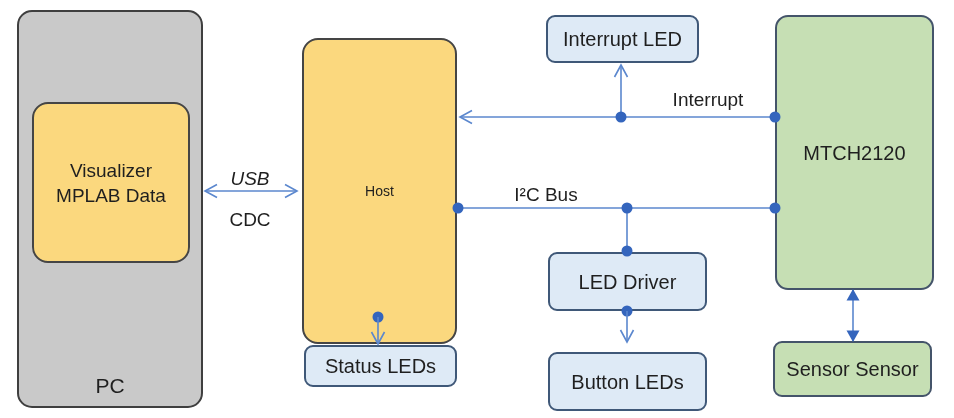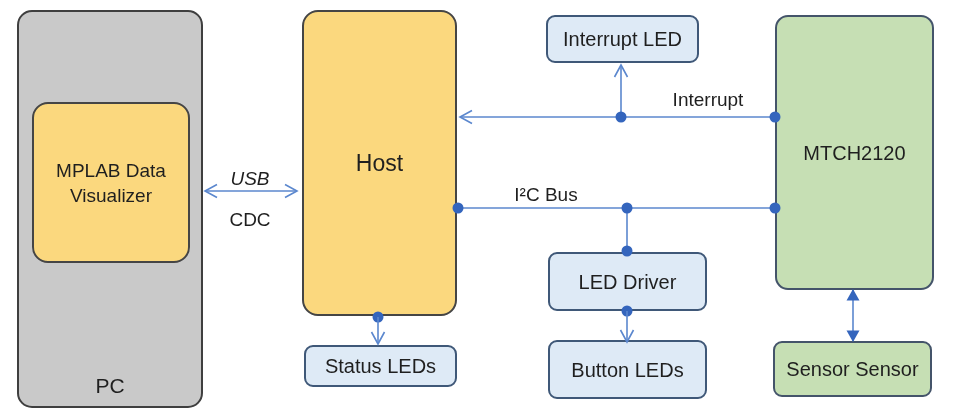--- a/index.html
+++ b/index.html
@@ -38,21 +38,21 @@
     border: 2px solid var(--green-border, #44546a);
     border-radius: 13px;
   }
   .green.small { border-radius: 9px; }
   .blue {
     background: var(--blue-fill, #deeaf6);
     border: 2px solid var(--blue-border, #3f5878);
     border-radius: 9px;
   }
   .box-label { font-size: 20px; line-height: 24px; }
-  .two-line { font-size: 23px; line-height: 25px; }
+  .two-line { font-size: 14px; line-height: 25px; margin-top: 28px; }
   .three-line { font-size: 19px; line-height: 25px; }
   .pc-label {
     position: absolute;
     bottom: 8px;
     left: 0;
     width: 100%;
     font-size: 21px;
     text-align: center;
   }
   .wires {
@@ -77,41 +77,41 @@
 </head>
 <body>
 
 <div class="stage">
 
   <div class="node gray" style="left:17px; top:10px; width:186px; height:398px;">
     <span class="pc-label">PC</span>
   </div>
 
   <div class="node yellow three-line" style="left:32px; top:102px; width:158px; height:161px;">
+    <span class="line">Visualizer</span>
     <span class="line">MPLAB Data</span>
-    <span class="line">Visualizer</span>
   </div>
 
   <div class="node yellow two-line" style="left:302px; top:10px; width:155px; height:306px;">
     <span class="line">Host</span>
   </div>
 
   <div class="node blue box-label" style="left:304px; top:345px; width:153px; height:42px;">
     <span>Status LEDs</span>
   </div>
 
   <div class="node blue box-label" style="left:546px; top:15px; width:153px; height:48px;">
     <span>Interrupt LED</span>
   </div>
 
   <div class="node blue box-label" style="left:548px; top:252px; width:159px; height:59px;">
     <span>LED Driver</span>
   </div>
 
-  <div class="node blue box-label" style="left:548px; top:340px; width:159px; height:59px;">
+  <div class="node blue box-label" style="left:548px; top:352px; width:159px; height:59px;">
     <span>Button LEDs</span>
   </div>
 
   <div class="node green box-label" style="left:775px; top:15px; width:159px; height:275px;">
     <span>MTCH2120</span>
   </div>
 
   <div class="node green small box-label" style="left:773px; top:341px; width:159px; height:56px;">
     <span>Sensor Sensor</span>
   </div>

